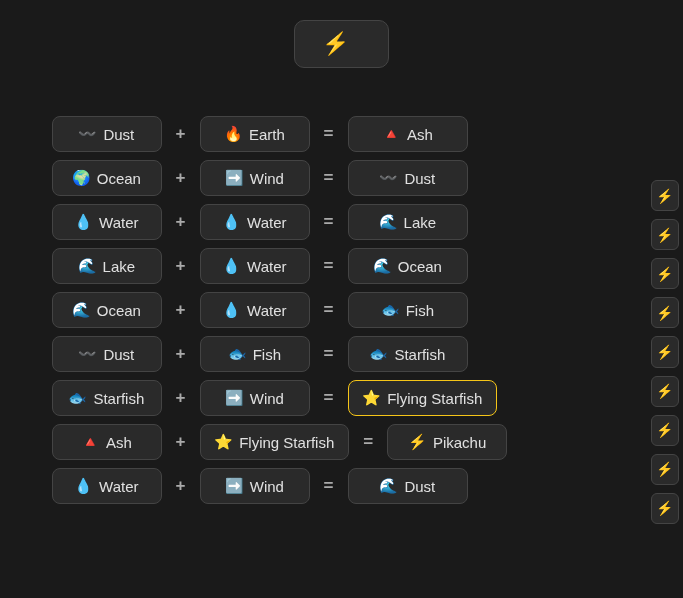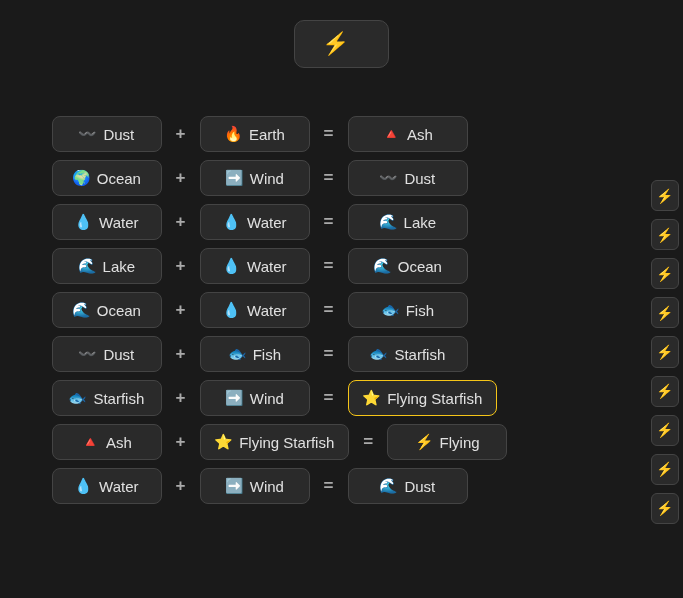--- a/index.html
+++ b/index.html
@@ -242,21 +242,21 @@
       <span>Ash</span>
     </div>
     <span class="operator">+</span>
     <div class="ingredient">
       <span class="emoji">⭐</span>
       <span>Flying Starfish</span>
     </div>
     <span class="operator">=</span>
     <div class="ingredient result">
       <span class="emoji">⚡</span>
-      <span>Flying</span>
+      <span>Pikachu</span>
     </div>
   </div>
       <div class="recipe-row">
     <div class="ingredient">
       <span class="emoji">💧</span>
       <span>Water</span>
     </div>
     <span class="operator">+</span>
     <div class="ingredient">
       <span class="emoji">➡️</span>

